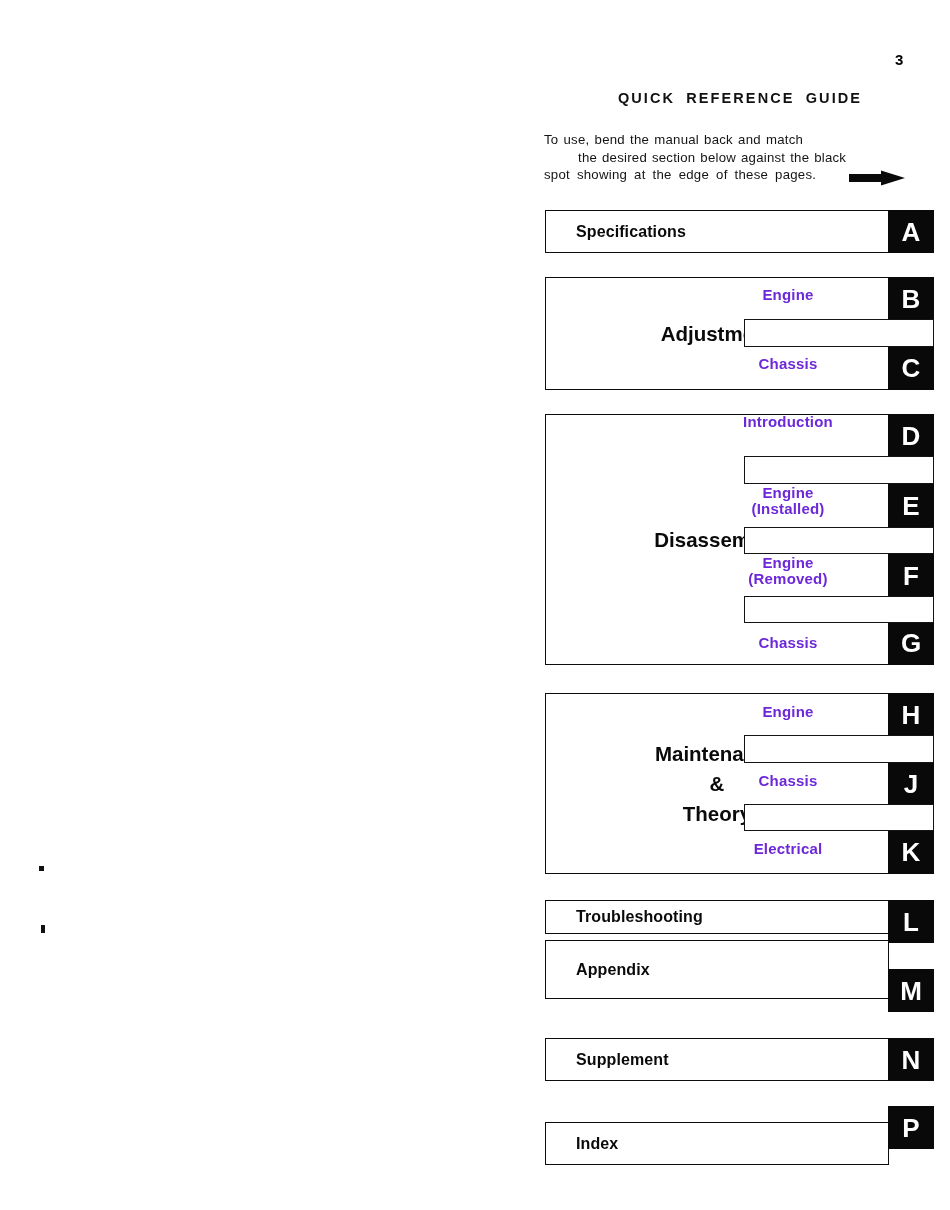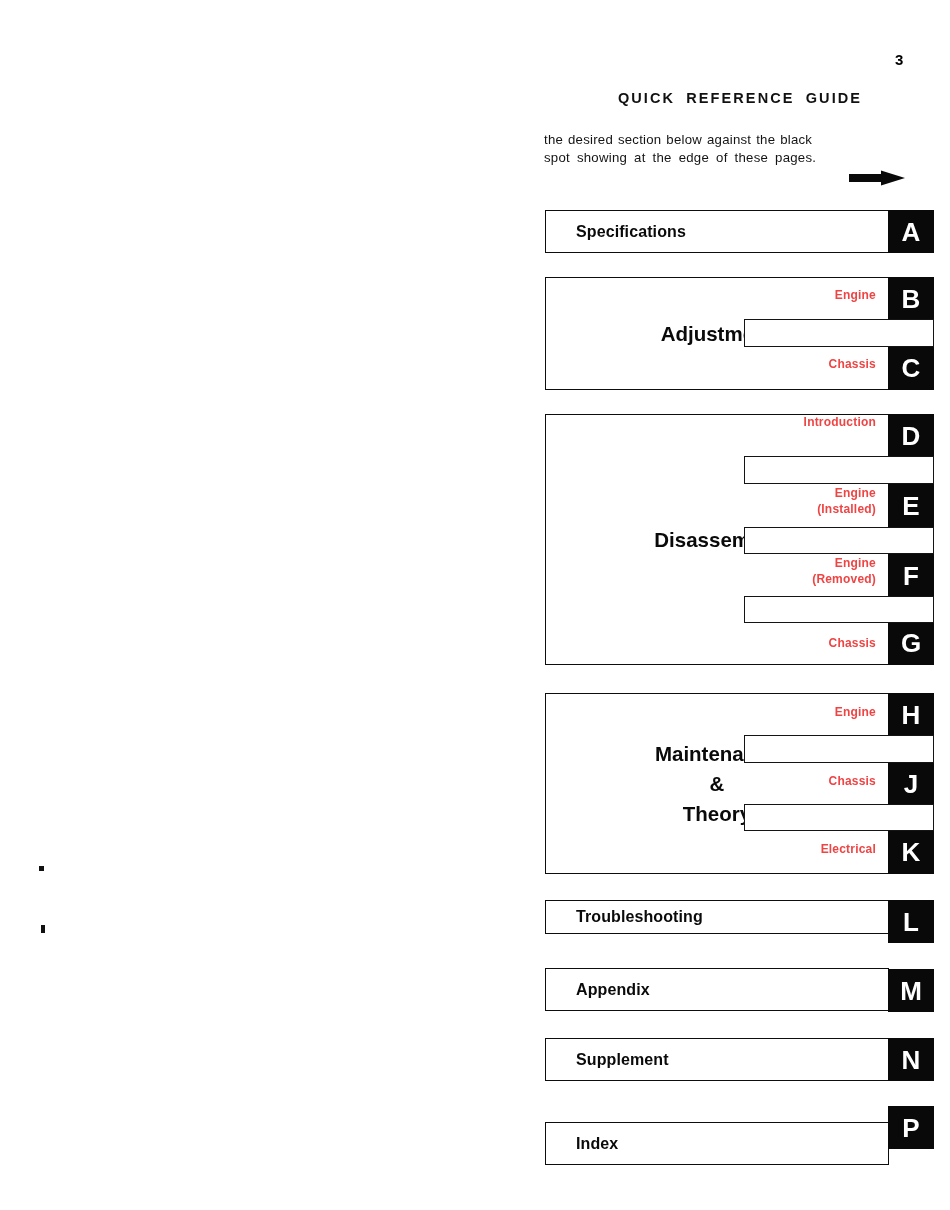--- a/index.html
+++ b/index.html
@@ -49,21 +49,21 @@
     top: 131px;
     left: 544px;
     width: 400px;
     font-size: 13.2px;
     line-height: 17.5px;
     letter-spacing: 0.25px;
     color: #141414;
   }
   .instructions .line { white-space: nowrap; display: block; }
   .instructions .line.l1 { word-spacing: 1.2px; }
-  .instructions .line.l2 { word-spacing: 1.0px; }
+  .instructions .line.l2 { word-spacing: 1.0px; margin-left: 34px; }
   .instructions .line.l3 { word-spacing: 3.1px; }
 
   
   .pointer-arrow {
     position: absolute;
     left: 849px;
     top: 170px;
     width: 56px;
     height: 16px;
   }
@@ -118,24 +118,24 @@
     text-align: center;
     line-height: 1;
     display: flex;
     align-items: center;
     justify-content: center;
   }
 
   
   .subrow-label {
     position: absolute;
-    font-size: 12px;
-    font-weight: bold;
-    color: #ef4444;
-    text-align: right;
+    font-size: 15px;
+    font-weight: bold;
+    color: #6d28d9;
+    text-align: center;
     line-height: 16px;
     letter-spacing: 0.2px;
   }
 
   
   .notch {
     position: absolute;
     left: 744px;
     width: 190px;
     background: #ffffff;
@@ -150,20 +150,21 @@
   }
 </style>
 </head>
 <body>
 
 <div class="page-number">3</div>
 
 <div class="guide-title">QUICK  REFERENCE  GUIDE</div>
 
 <div class="instructions">
+  <span class="line l1">To use, bend the manual back and match</span>
   <span class="line l2">the desired section below against the black</span>
   <span class="line l3">spot showing at the edge of these pages.</span>
 </div>
 
 <svg class="pointer-arrow" viewBox="0 0 56 16" xmlns="http://www.w3.org/2000/svg">
   <path d="M0 4 H32 V0.5 L56 8 L32 15.5 V12 H0 Z" fill="#0a0a0a"></path>
 </svg>
 
 <div id="sections-root">
     <div class="section sec-box" style="top: 210px; height: 43px;">
@@ -200,21 +201,21 @@
     <div class="tab" style="top: 762px; height: 44px;">J</div>
     <div class="subrow-label" style="top: 773px; left: 700px; width: 176px;">Chassis</div>
     <div class="tab" style="top: 830px; height: 44px;">K</div>
     <div class="subrow-label" style="top: 841px; left: 700px; width: 176px;">Electrical</div>
     <div class="notch" style="top: 735px; height: 28px;"></div>
     <div class="notch" style="top: 804px; height: 27px;"></div>
     <div class="section sec-box" style="top: 900px; height: 34px;">
       <div class="section-title single">Troubleshooting</div>
     </div>
     <div class="tab" style="top: 900px; height: 43px;">L</div>
-    <div class="section sec-box" style="top: 968px; height: 43px;">
+    <div class="section sec-box" style="top: 940px; height: 59px;">
       <div class="section-title single">Appendix</div>
     </div>
     <div class="tab" style="top: 969px; height: 43px;">M</div>
     <div class="section sec-box" style="top: 1038px; height: 43px;">
       <div class="section-title single">Supplement</div>
     </div>
     <div class="tab" style="top: 1038px; height: 43px;">N</div>
     <div class="section sec-box" style="top: 1106px; height: 43px; margin-top: 16px;">
       <div class="section-title single">Index</div>
     </div>

